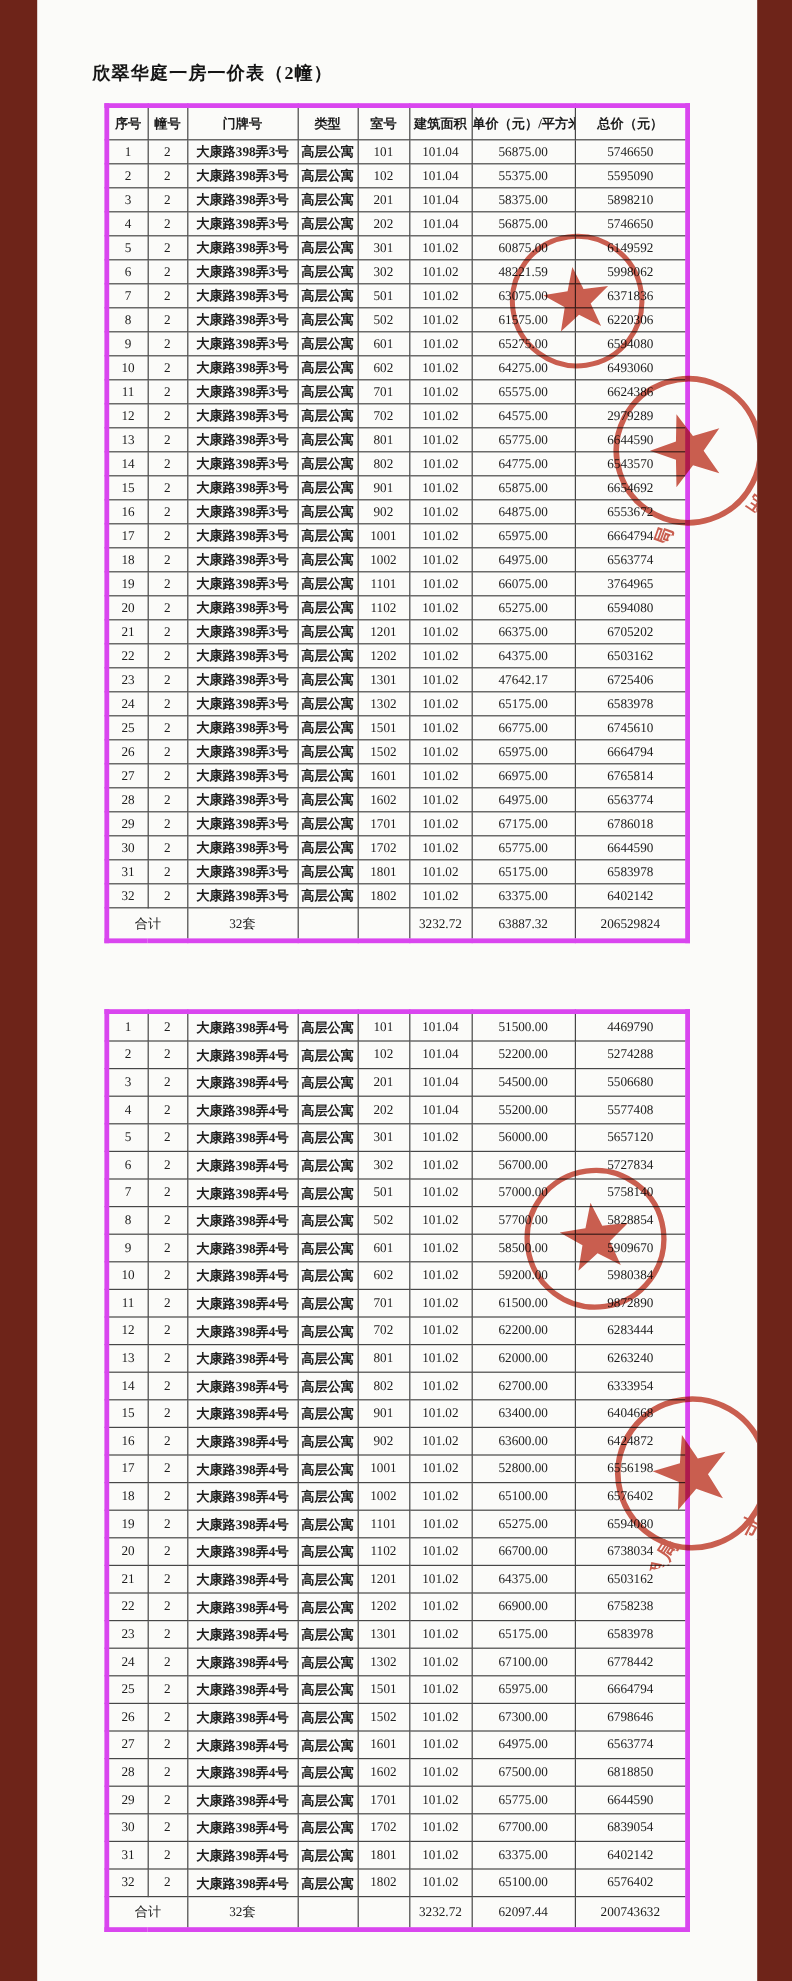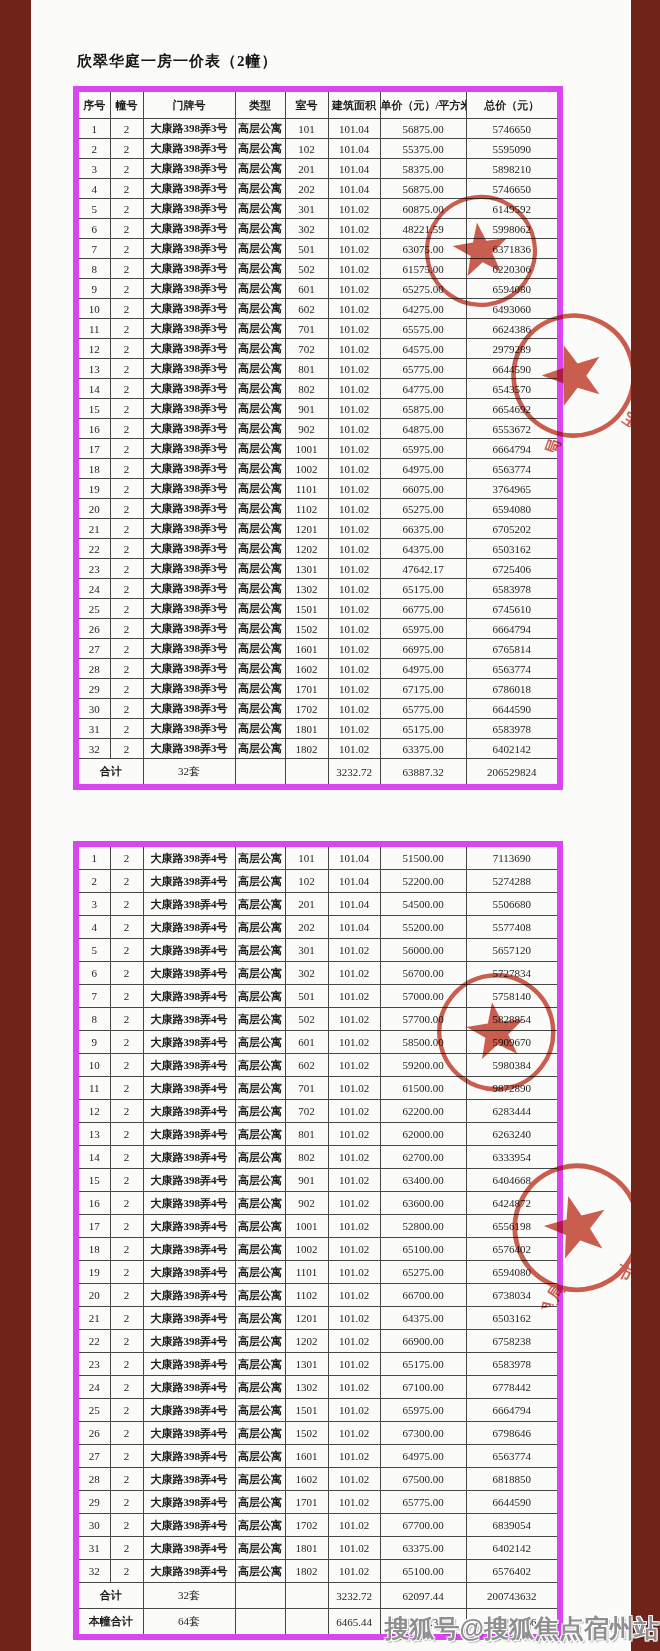--- a/index.html
+++ b/index.html
@@ -11,37 +11,37 @@
   .page{
     position:absolute;left:31px;top:0;width:600px;height:1651px;
     background:#fbfbf9;overflow:hidden;
   }
   .doc-title{
     position:absolute;left:46px;top:52px;width:484px;
     text-align:left;font-size:15px;font-weight:bold;color:#151515;
     letter-spacing:1px;
   }
   table.price{
-    position:absolute;left:42px;width:484px;
+    position:absolute;left:56px;width:484px;
     border-collapse:collapse;table-layout:fixed;
-    border:6px solid #d946ef;
+    border:4px solid #d946ef;
     background:transparent;
   }
   #table1{top:86px;}
   #table2{top:841px;}
   .price th,.price td{
     border:1px solid #474747;text-align:center;vertical-align:middle;
     font-size:11px;color:#1d1d1d;padding:0;white-space:nowrap;overflow:hidden;
   }
   .price th{height:26px;font-weight:bold;font-size:11px;}
   #table1 tr.data-row td{height:19px;}
   #table2 tr.data-row td{height:22px;}
   .price tr.sum-row td{height:25px;}
   .price td.col2,.price td.col3{font-weight:bold;}
-  .price td.sum-label{font-weight:bold;}
+  .price td.sum-label{font-weight:normal;}
   .price td.sum-count{font-weight:normal;}
   .stamp{
     position:absolute;opacity:.82;pointer-events:none;
     mix-blend-mode:multiply;
   }
   .watermark{
     position:absolute;right:1px;bottom:6px;z-index:30;
     font-family:"Liberation Sans","DejaVu Sans",sans-serif;
     font-size:25px;font-weight:bold;color:#8f8f92;letter-spacing:0px;
     text-shadow:-1px -1px 0 #ffffff,1px -1px 0 #ffffff,
@@ -433,21 +433,21 @@
       </colgroup>
       <tbody>
           <tr class="data-row">
             <td class="col0">1</td>
             <td class="col1">2</td>
             <td class="col2">大康路398弄4号</td>
             <td class="col3">高层公寓</td>
             <td class="col4">101</td>
             <td class="col5">101.04</td>
             <td class="col6">51500.00</td>
-            <td class="col7">7113690</td>
+            <td class="col7">4469790</td>
           </tr>
           <tr class="data-row">
             <td class="col0">2</td>
             <td class="col1">2</td>
             <td class="col2">大康路398弄4号</td>
             <td class="col3">高层公寓</td>
             <td class="col4">102</td>
             <td class="col5">101.04</td>
             <td class="col6">52200.00</td>
             <td class="col7">5274288</td>
@@ -755,29 +755,20 @@
         </tbody>
       <tbody>
         <tr class="sum-row">
           <td colspan="2" class="sum-label">合计</td>
           <td class="sum-count">32套</td>
           <td></td>
           <td></td>
           <td>3232.72</td>
           <td>62097.44</td>
           <td>200743632</td>
-        </tr>
-        <tr class="sum-row">
-          <td colspan="2" class="sum-label">本幢合计</td>
-          <td class="sum-count">64套</td>
-          <td></td>
-          <td></td>
-          <td>6465.44</td>
-          <td>62992.38</td>
-          <td>407273456</td>
         </tr>
       </tbody>
     </table>
 
     <div id="stamp-layer">
         <svg class="stamp" viewBox="-100 -100 200 200" width="119.88000000000001" height="119.88000000000001" style="left: 390.06px; top: 191.06px; transform: rotate(-8deg);">
           <circle r="90" fill="none" stroke="#c23b2a" stroke-width="7"></circle>
           <path id="stamp-arc-0" d="M 0 70 A 70 70 0 1 1 -0.01 70" fill="none"></path>
           <text font-size="24" fill="#c23b2a" letter-spacing="2" font-weight="bold"><textPath href="#stamp-arc-0" xlink:href="#stamp-arc-0" startOffset="50%" text-anchor="middle">上海华行房地产</textPath></text>
           <polygon points="0,-48 11.2,-15.6 45.6,-14.8 18.2,6 28.2,38.8 0,19.2 -28.2,38.8 -18.2,6 -45.6,-14.8 -11.2,-15.6" fill="#c23b2a"></polygon>
@@ -796,14 +787,13 @@
         </svg>
         <svg class="stamp" viewBox="-100 -100 200 200" width="137.64000000000001" height="137.64000000000001" style="left: 477.18px; top: 1159.18px; transform: rotate(-15deg);">
           <circle r="90" fill="none" stroke="#c23b2a" stroke-width="7"></circle>
           <path id="stamp-arc-3" d="M 0 70 A 70 70 0 1 1 -0.01 70" fill="none"></path>
           <text font-size="24" fill="#c23b2a" letter-spacing="2" font-weight="bold"><textPath href="#stamp-arc-3" xlink:href="#stamp-arc-3" startOffset="50%" text-anchor="middle">市宝山区住房保障和房屋管理局</textPath></text>
           <polygon points="0,-48 11.2,-15.6 45.6,-14.8 18.2,6 28.2,38.8 0,19.2 -28.2,38.8 -18.2,6 -45.6,-14.8 -11.2,-15.6" fill="#c23b2a"></polygon>
         </svg>
       </div>
   </div>
 
-  <div class="watermark">搜狐号@搜狐焦点宿州站</div>
 </div>
 
 </body></html>

